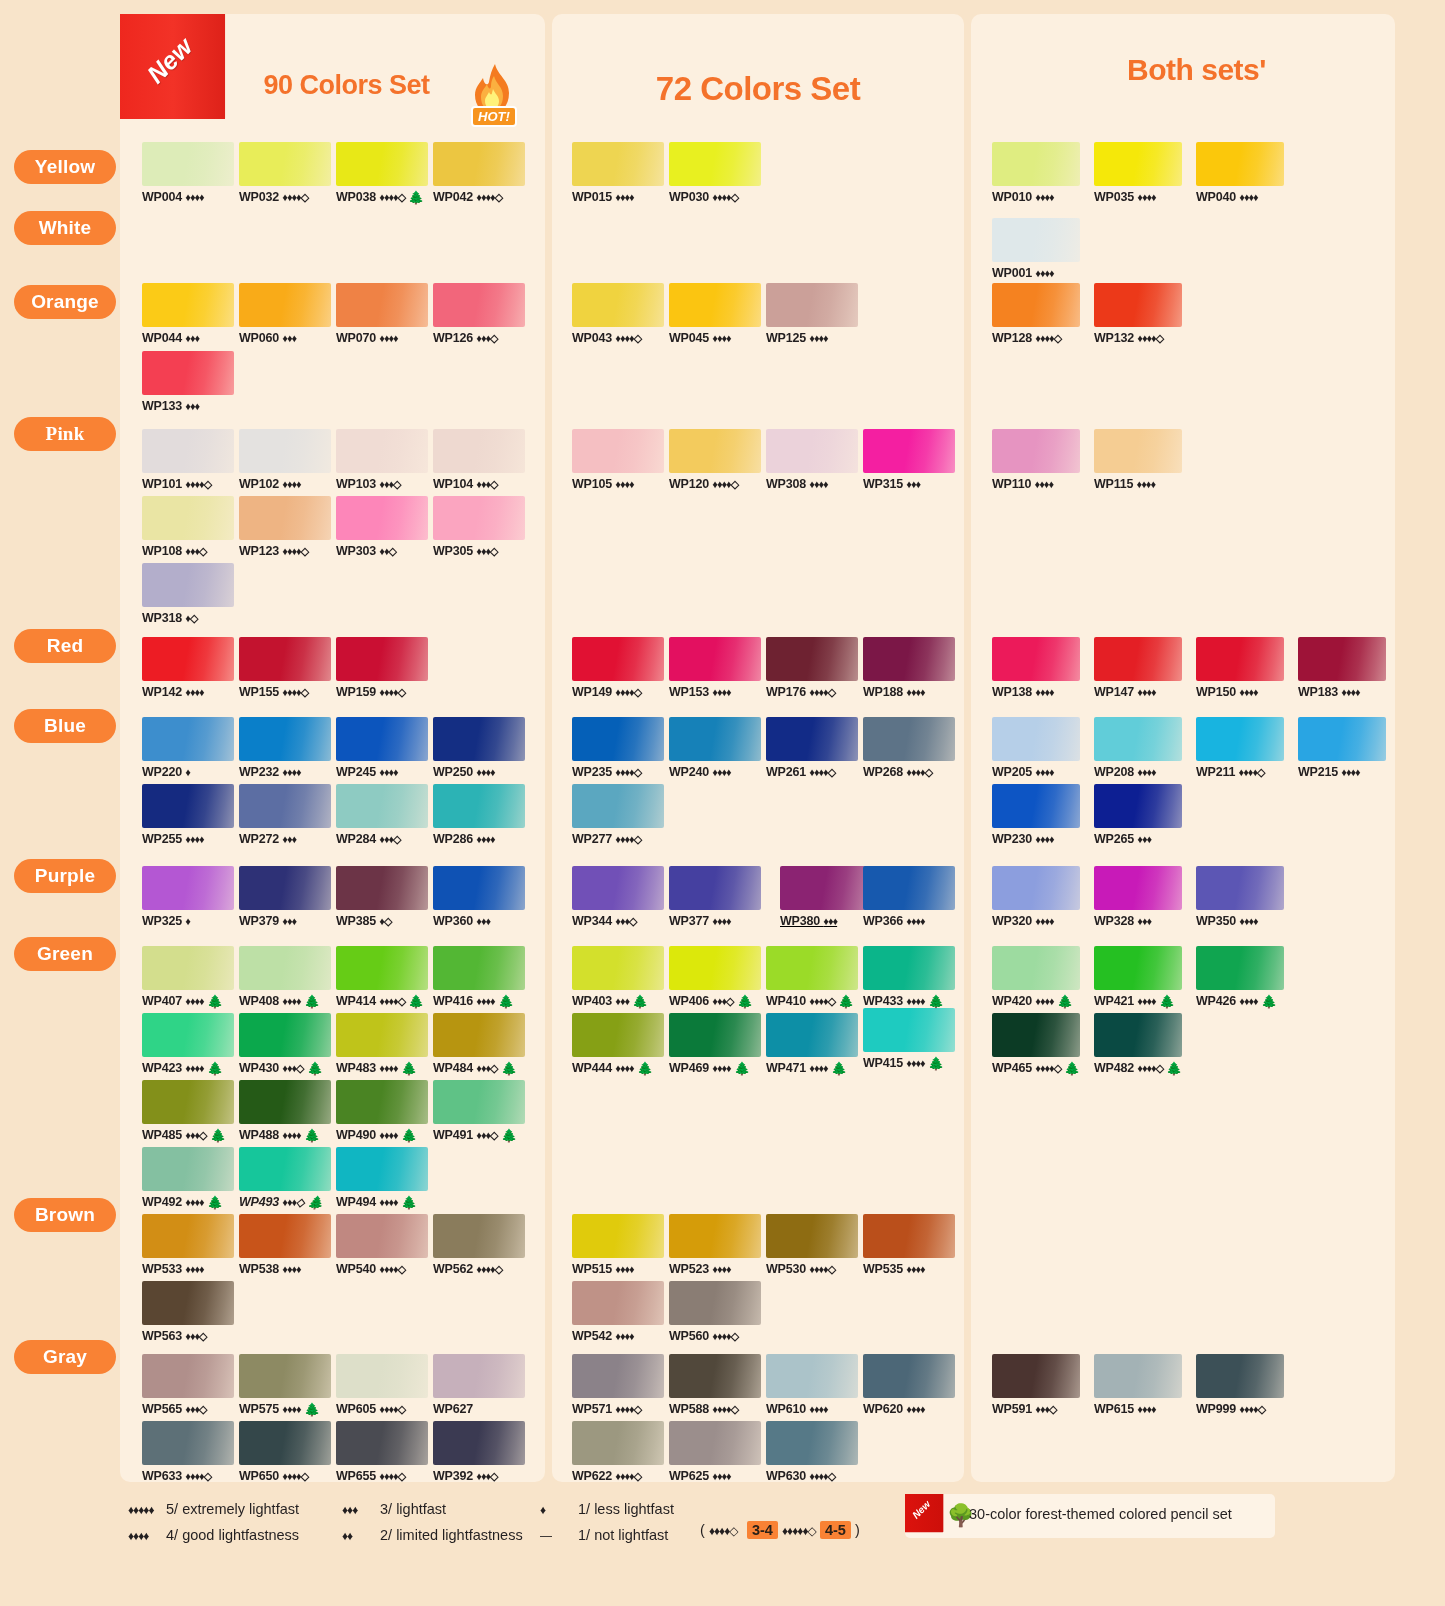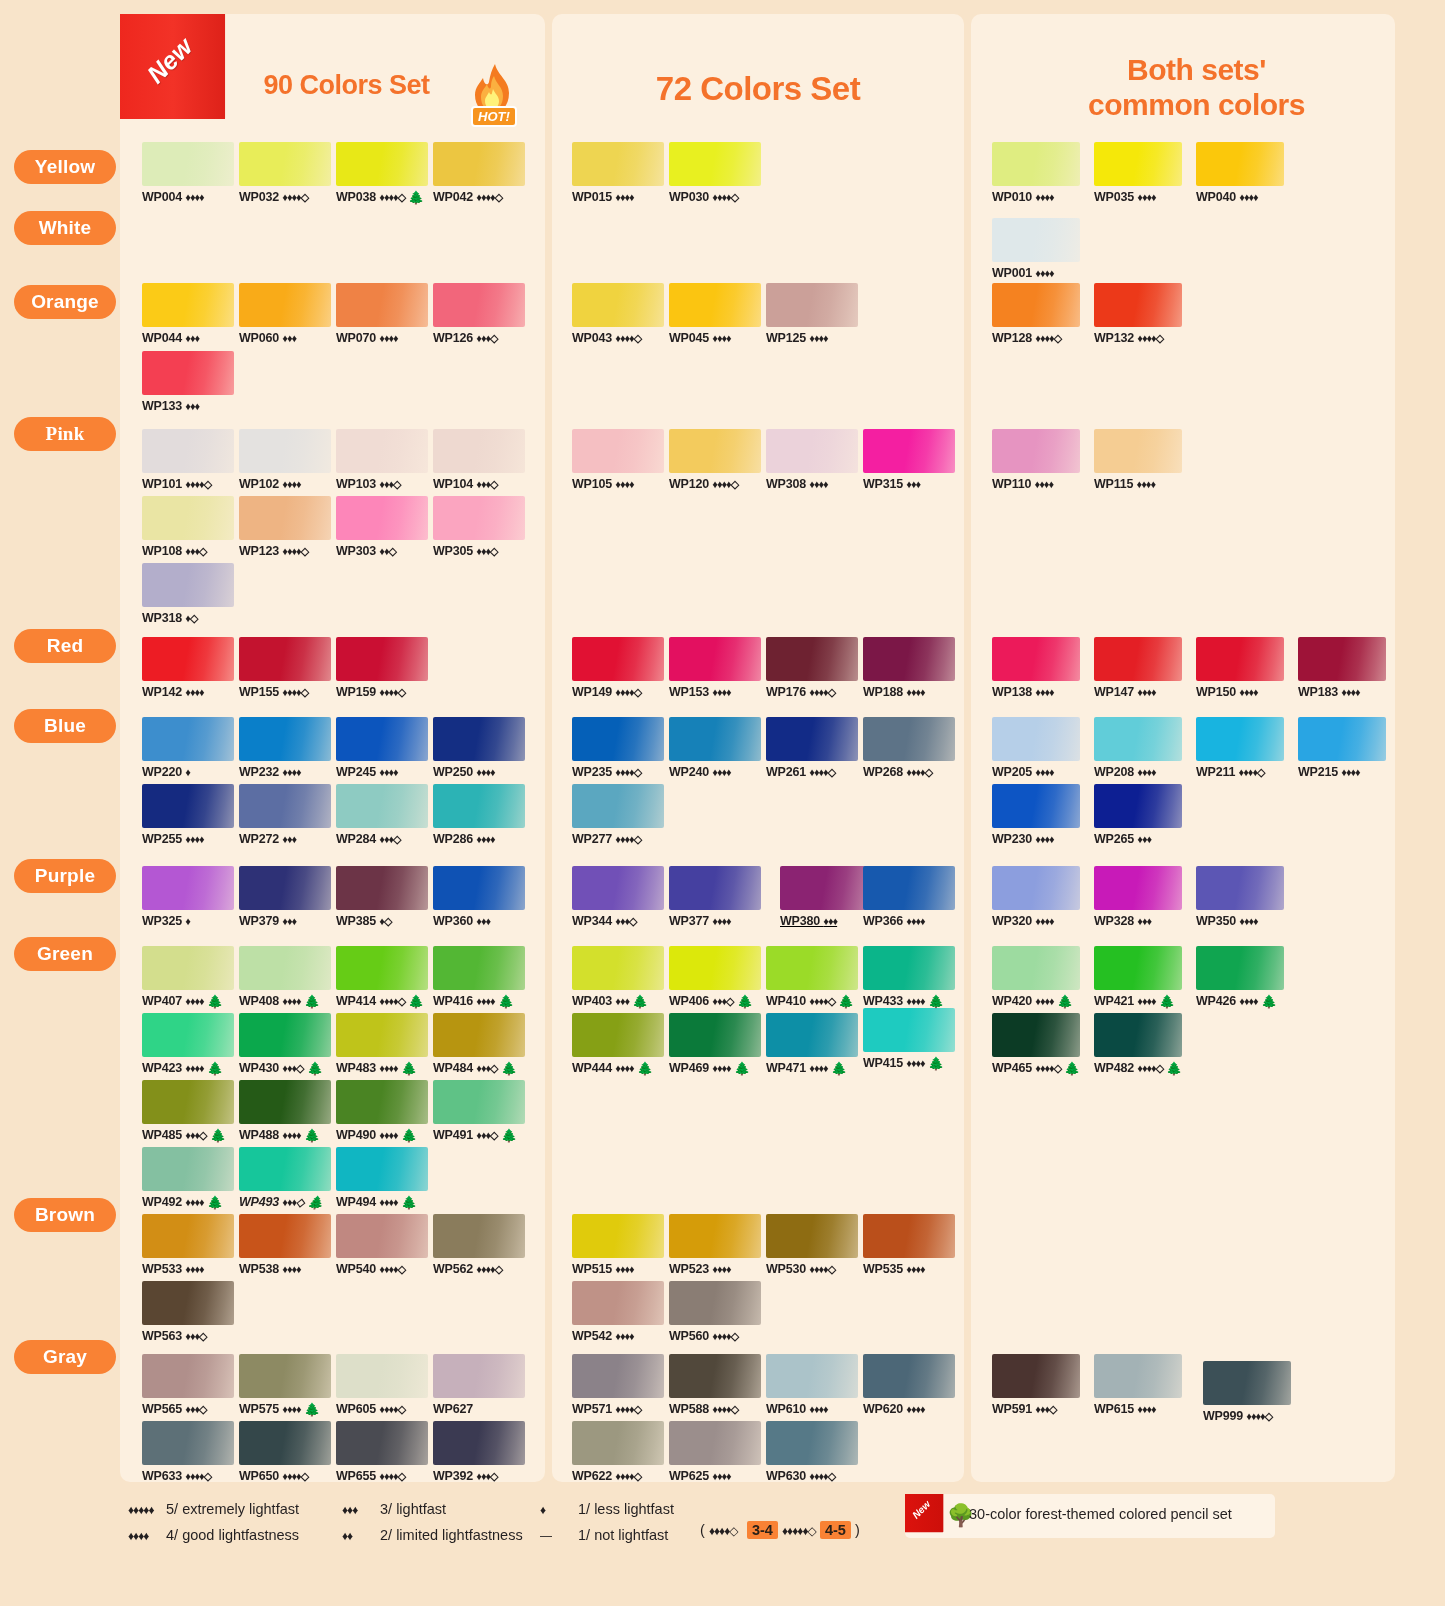--- a/index.html
+++ b/index.html
@@ -637,21 +637,20 @@
       </div>
       <div class="swatch-wrap" style="left: 214px; top: 1407px;">
         <div class="swatch" style="background: linear-gradient(100deg, rgb(86, 121, 135) 0%, rgb(86, 121, 135) 48%, rgba(86, 121, 135, 0.867) 68%, rgba(86, 121, 135, 0.66) 86%, rgba(86, 121, 135, 0.47) 100%);"></div>
         <div class="sw-label"><span>WP630</span> <span class="dots">♦♦♦♦◇</span></div>
       </div>
     </div>
 
   <div class="panel" id="panel-3">
     <div class="panel-title" id="title-3">
       <div>Both sets'</div>
-      <div>common colors</div>
     </div>
   <div class="swatch-wrap" style="left: 21px; top: 128px;">
         <div class="swatch narrow" style="background: linear-gradient(100deg, rgb(223, 237, 129) 0%, rgb(223, 237, 129) 48%, rgba(223, 237, 129, 0.867) 68%, rgba(223, 237, 129, 0.66) 86%, rgba(223, 237, 129, 0.47) 100%);"></div>
         <div class="sw-label"><span>WP010</span> <span class="dots">♦♦♦♦</span></div>
       </div>
       <div class="swatch-wrap" style="left: 123px; top: 128px;">
         <div class="swatch narrow" style="background: linear-gradient(100deg, rgb(245, 232, 9) 0%, rgb(245, 232, 9) 48%, rgba(245, 232, 9, 0.867) 68%, rgba(245, 232, 9, 0.66) 86%, rgba(245, 232, 9, 0.47) 100%);"></div>
         <div class="sw-label"><span>WP035</span> <span class="dots">♦♦♦♦</span></div>
       </div>
       <div class="swatch-wrap" style="left: 225px; top: 128px;">
@@ -751,21 +750,21 @@
         <div class="sw-label"><span>WP482</span> <span class="dots">♦♦♦♦◇</span> <span class="tree">🌲</span></div>
       </div>
       <div class="swatch-wrap" style="left: 21px; top: 1340px;">
         <div class="swatch narrow" style="background: linear-gradient(100deg, rgb(75, 52, 48) 0%, rgb(75, 52, 48) 48%, rgba(75, 52, 48, 0.867) 68%, rgba(75, 52, 48, 0.66) 86%, rgba(75, 52, 48, 0.47) 100%);"></div>
         <div class="sw-label"><span>WP591</span> <span class="dots">♦♦♦◇</span></div>
       </div>
       <div class="swatch-wrap" style="left: 123px; top: 1340px;">
         <div class="swatch narrow" style="background: linear-gradient(100deg, rgb(163, 178, 181) 0%, rgb(163, 178, 181) 48%, rgba(163, 178, 181, 0.867) 68%, rgba(163, 178, 181, 0.66) 86%, rgba(163, 178, 181, 0.47) 100%);"></div>
         <div class="sw-label"><span>WP615</span> <span class="dots">♦♦♦♦</span></div>
       </div>
-      <div class="swatch-wrap" style="left: 232px; top: 1340px; margin-top: 7px;">
+      <div class="swatch-wrap" style="left: 225px; top: 1340px;">
         <div class="swatch narrow" style="background: linear-gradient(100deg, rgb(60, 80, 87) 0%, rgb(60, 80, 87) 48%, rgba(60, 80, 87, 0.867) 68%, rgba(60, 80, 87, 0.66) 86%, rgba(60, 80, 87, 0.47) 100%);"></div>
         <div class="sw-label"><span>WP999</span> <span class="dots">♦♦♦♦◇</span></div>
       </div>
     </div>
 
   <div id="legend">
       <div class="lg-col" style="left: 8px;">
         <div class="lg-row"><span class="lg-dots">♦♦♦♦♦</span> <span>5/ extremely lightfast</span></div>
         <div class="lg-row"><span class="lg-dots">♦♦♦♦</span> <span>4/ good lightfastness</span></div>
       </div>

